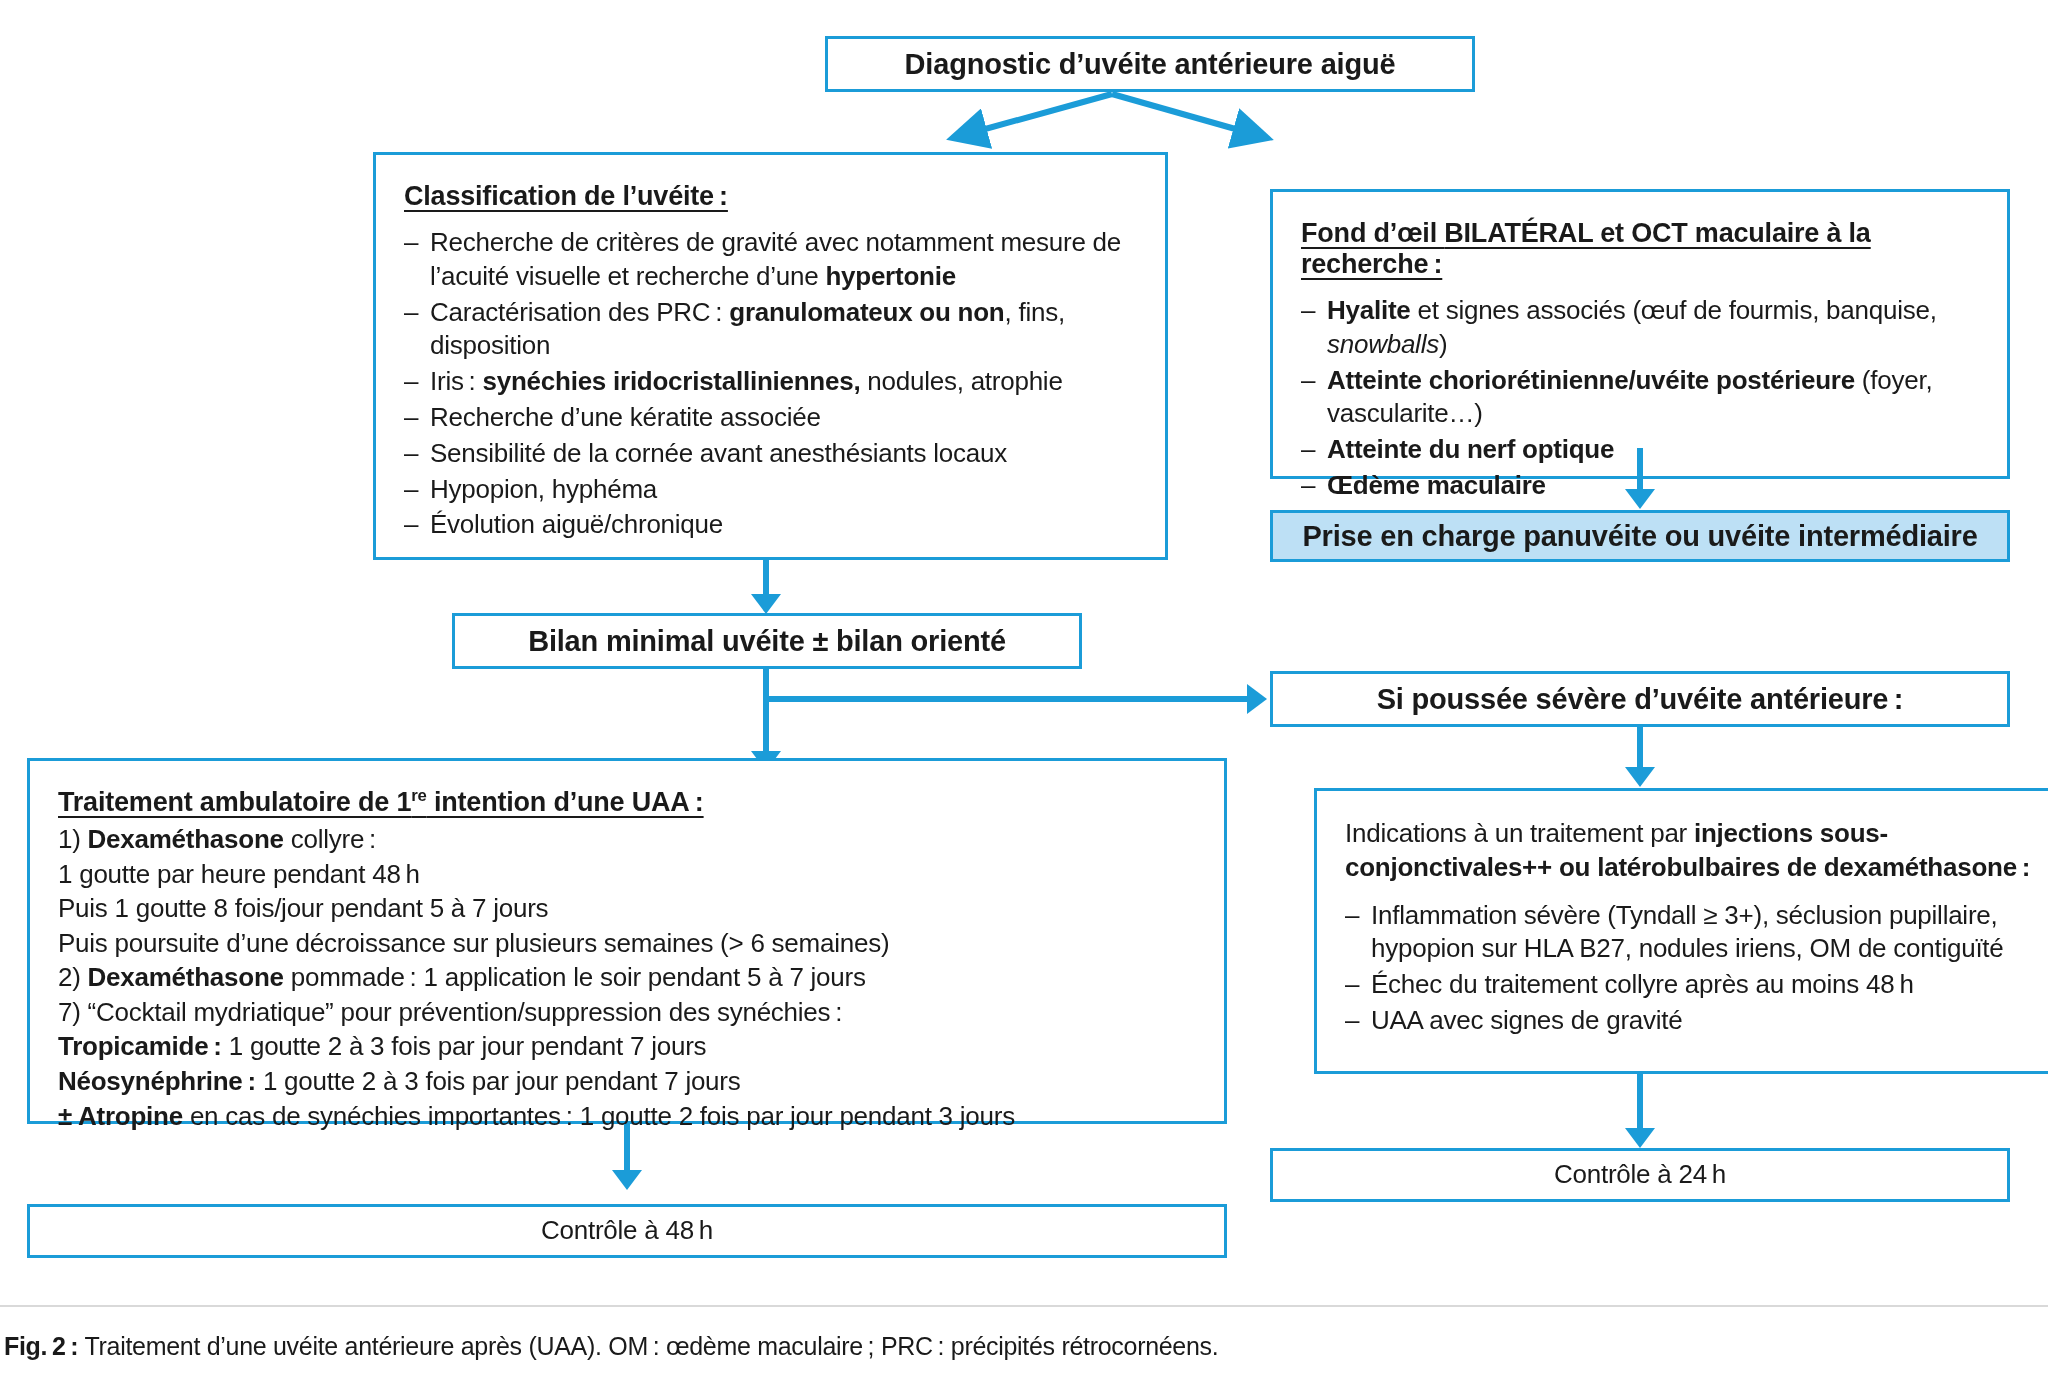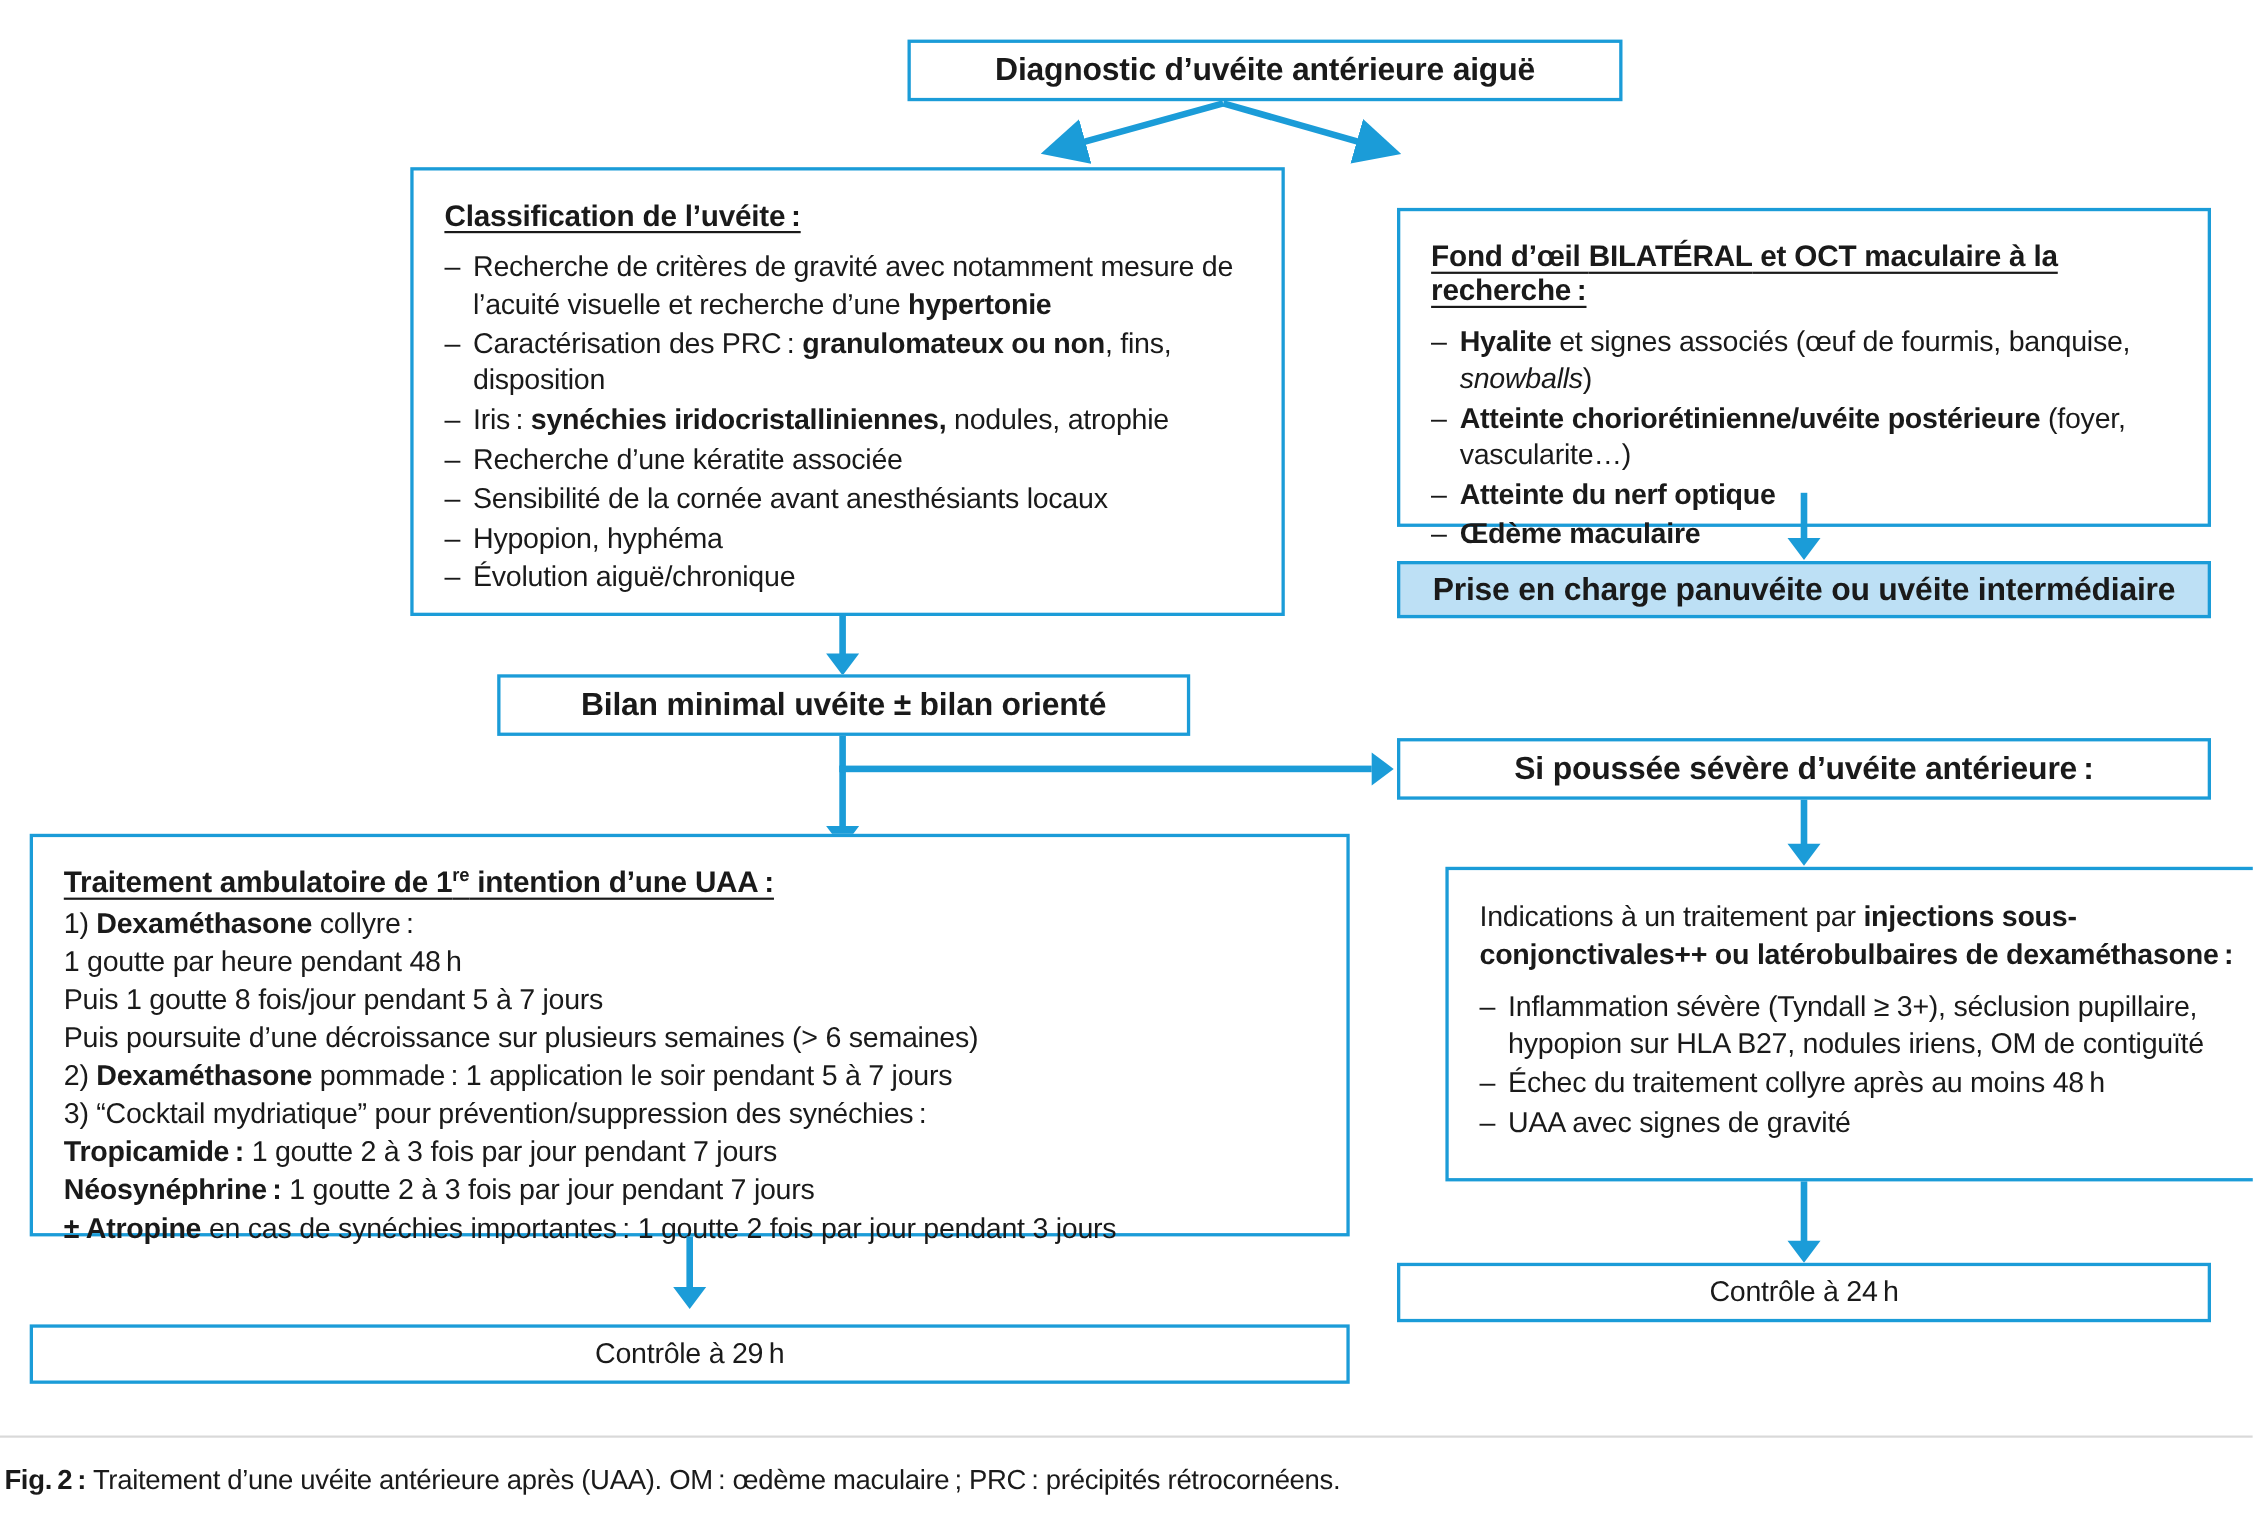--- a/index.html
+++ b/index.html
@@ -148,21 +148,21 @@
   <div class="arrow-down" style="left:1625px;top:767px;"></div>
 
   <div class="box pad" id="treatment-box" style="left:27px;top:758px;width:1200px;height:366px;">
     <span class="hdr">Traitement ambulatoire de 1<sup>re</sup> intention d’une UAA :</span>
     <div class="plain-lines" style="margin-top:4px;">
         <p>1) <b>Dexaméthasone</b> collyre :</p>
         <p>1 goutte par heure pendant 48 h</p>
         <p>Puis 1 goutte 8 fois/jour pendant 5 à 7 jours</p>
         <p>Puis poursuite d’une décroissance sur plusieurs semaines (&gt; 6 semaines)</p>
         <p>2) <b>Dexaméthasone</b> pommade : 1 application le soir pendant 5 à 7 jours</p>
-        <p>3) “Cocktail mydriatique” pour prévention/suppression des synéchies :</p>
+        <p>7) “Cocktail mydriatique” pour prévention/suppression des synéchies :</p>
         <p><b>Tropicamide :</b> 1 goutte 2 à 3 fois par jour pendant 7 jours</p>
         <p><b>Néosynéphrine :</b> 1 goutte 2 à 3 fois par jour pendant 7 jours</p>
         <p><b>± Atropine</b> en cas de synéchies importantes : 1 goutte 2 fois par jour pendant 3 jours</p>
       </div>
   </div>
 
   <div class="box pad" id="injection-box" style="left:1314px;top:788px;width:740px;height:286px;">
     <span class="body-txt" style="display:inline-block;">Indications à un traitement par <b>injections sous-conjonctivales++ ou latérobulbaires de dexaméthasone :</b></span>
     <ul class="dash">
         <li>Inflammation sévère (Tyndall ≥ 3+), séclusion pupillaire, hypopion sur HLA B27, nodules iriens, OM de contiguïté</li>
@@ -175,21 +175,21 @@
   <div class="arrow-down" style="left:612px;top:1170px;"></div>
 
   <div class="conn vline" style="left:1637px;top:1074px;width:6px;height:58px;"></div>
   <div class="arrow-down" style="left:1625px;top:1128px;"></div>
 
   <div class="box center" id="control24-box" style="left:1270px;top:1148px;width:740px;height:54px;">
     <span class="body-txt">Contrôle à 24 h</span>
   </div>
 
   <div class="box center" id="control48-box" style="left:27px;top:1204px;width:1200px;height:54px;">
-    <span class="body-txt">Contrôle à 29 h</span>
+    <span class="body-txt">Contrôle à 48 h</span>
   </div>
 
   <hr class="rule">
 
   <div id="caption">
     <span class="figlbl">Fig. 2 :</span><span> Traitement d’une uvéite antérieure après (UAA). OM : œdème maculaire ; PRC : précipités rétrocornéens.</span>
   </div>
 
 </div>
 

